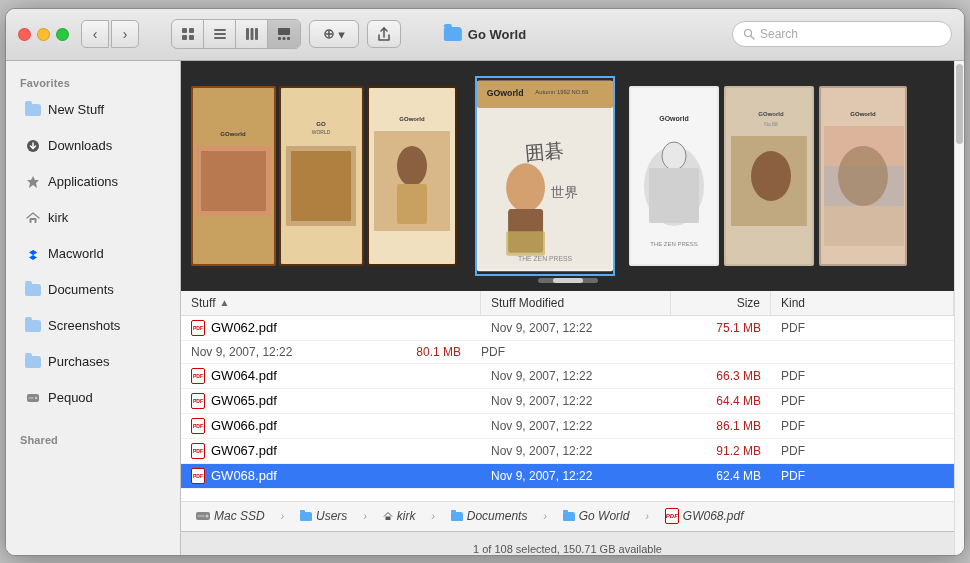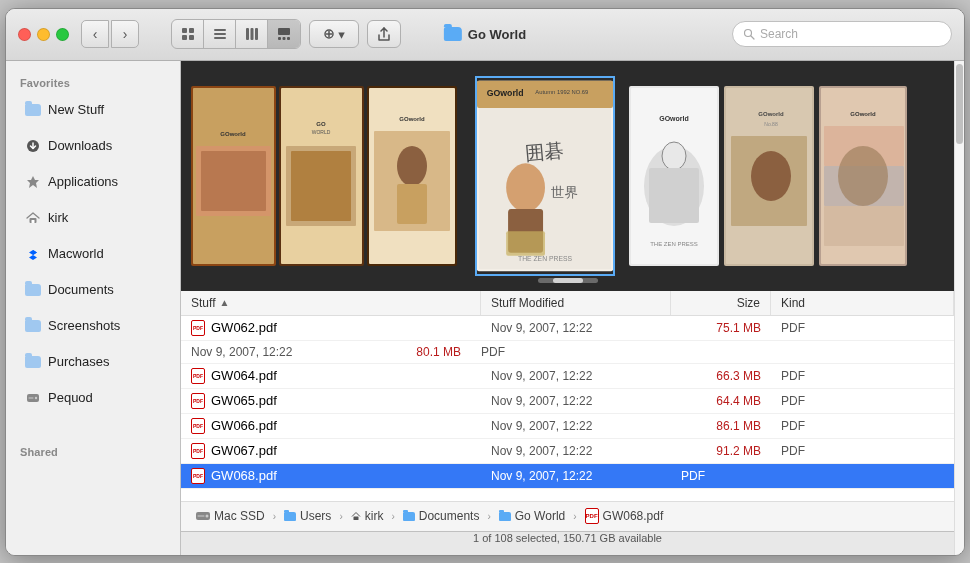--- a/index.html
+++ b/index.html
@@ -324,35 +324,36 @@
       color: #c00;
     }
     
     .breadcrumb-bar {
       height: 30px;
       background: #f5f5f5;
       border-top: 1px solid #ddd;
       display: flex;
       align-items: center;
       padding: 0 15px;
-      gap: 8px;
+      gap: 16px;
       font-size: 12px;
       color: #444;
+      font-style: italic;
     }
     .bc-sep { color: #999; font-size: 10px; }
     .bc-item { display: flex; align-items: center; gap: 4px; cursor: pointer; }
     .bc-folder { width: 12px; height: 9px; background: #5aabf5; border-radius: 1px 2px 1px 1px; position: relative; }
     .bc-folder::before { content: ''; position: absolute; top: -2px; left: 0; width: 5px; height: 2px; background: #5aabf5; border-radius: 1px 1px 0 0; }
     
     .status-bar {
       height: 24px;
       background: #e8e8e8;
       border-top: 1px solid #c0c0c0;
       display: flex;
-      align-items: flex-start;
+      align-items: flex-end;
       justify-content: center;
       font-size: 11px;
       color: #555;
     }
     
     .scrollbar-right {
       width: 10px;
       background: #f5f5f5;
       border-left: 1px solid #ddd;
       position: relative;
@@ -525,21 +526,21 @@
         <div class="si-icon">
           <svg width="14" height="14" viewBox="0 0 14 14" fill="none">
             <rect x="1" y="3" width="12" height="8" rx="2" fill="#888"></rect>
             <circle cx="10" cy="7" r="1.2" fill="#ccc"></circle>
             <line x1="3" y1="7" x2="7" y2="7" stroke="#ccc" stroke-width="1" stroke-linecap="round"></line>
           </svg>
         </div>
         <span>Pequod</span>
       </div>
 
-      <div class="sidebar-section-title" style="margin-top:24px">Shared</div>
+      <div class="sidebar-section-title" style="margin-top:12px">Shared</div>
     </div>
 
     <div class="content">
 
       <div class="preview-strip">
 
         <div class="preview-item" style="width:270px">
 
           <svg width="270" height="200" viewBox="0 0 270 200">
 
@@ -689,20 +690,21 @@
     <div class="file-cell cell-date file-date">Nov 9, 2007, 12:22</div>
     <div class="file-cell cell-size file-size">91.2 MB</div>
     <div class="file-cell cell-kind file-kind">PDF</div>
   </div>
             <div class="file-row selected">
     <div class="file-cell cell-name">
       <div class="pdf-icon pdf-icon-selected" style="font-size:5px;font-weight:700;color:#c00;width:14px;height:16px;background:white;border:1px solid #c00;border-radius:2px;display:flex;align-items:center;justify-content:center;">PDF</div>
       <span>GW068.pdf</span>
     </div>
     <div class="file-cell cell-date file-date">Nov 9, 2007, 12:22</div>
+    <div class="file-cell cell-size file-size">62.4 MB</div>
     <div class="file-cell cell-kind file-kind">PDF</div>
   </div>
           </div>
       </div>
 
       <div class="breadcrumb-bar">
         <div class="bc-item">
           <svg width="14" height="10" viewBox="0 0 14 10" fill="none">
             <rect x="0" y="1" width="14" height="8" rx="2" fill="#888"></rect>
             <circle cx="11" cy="5" r="1.5" fill="#ccc"></circle>

